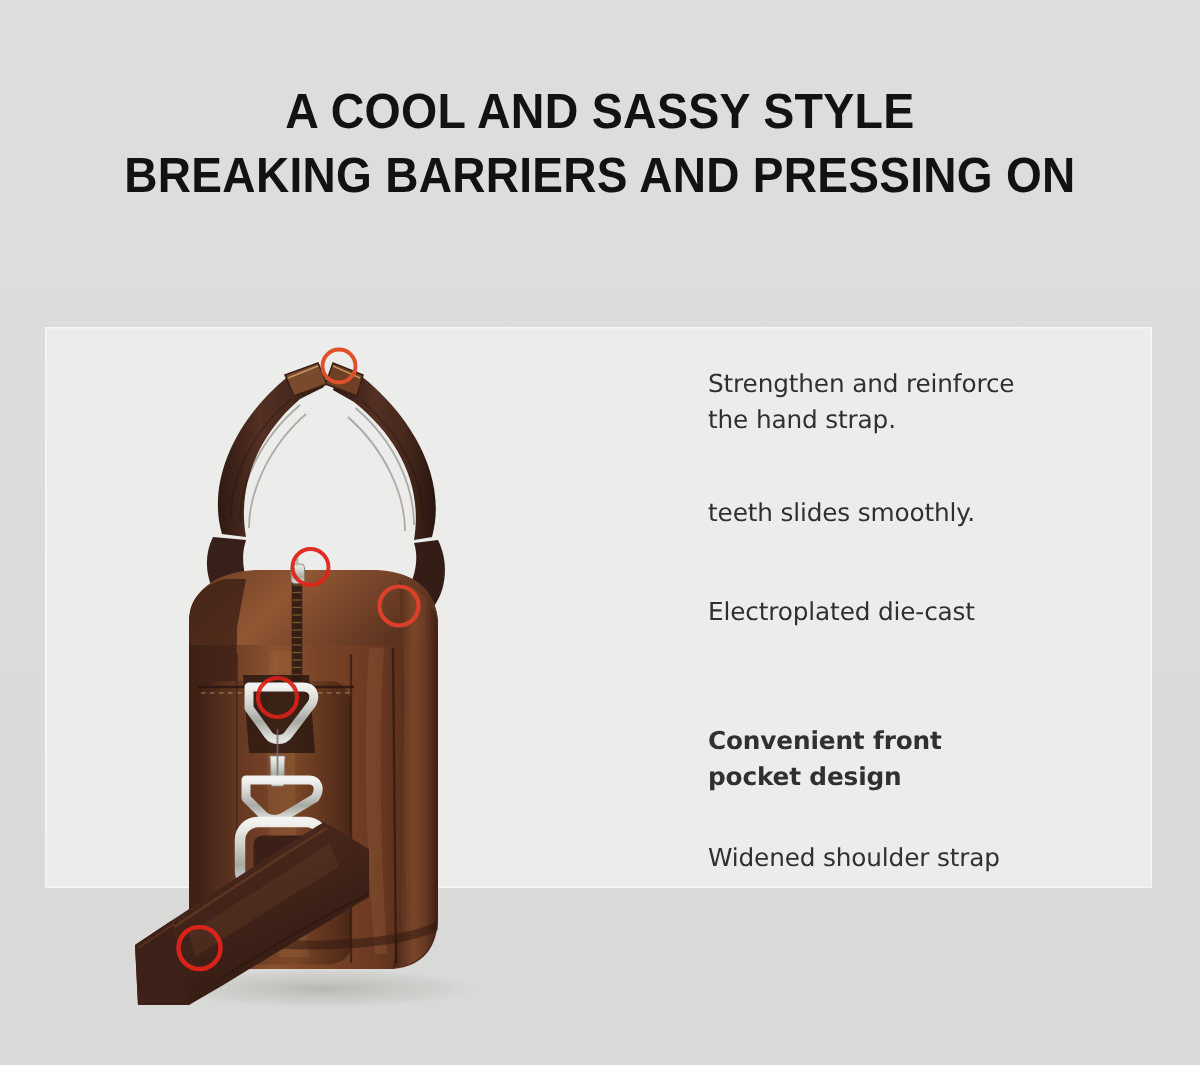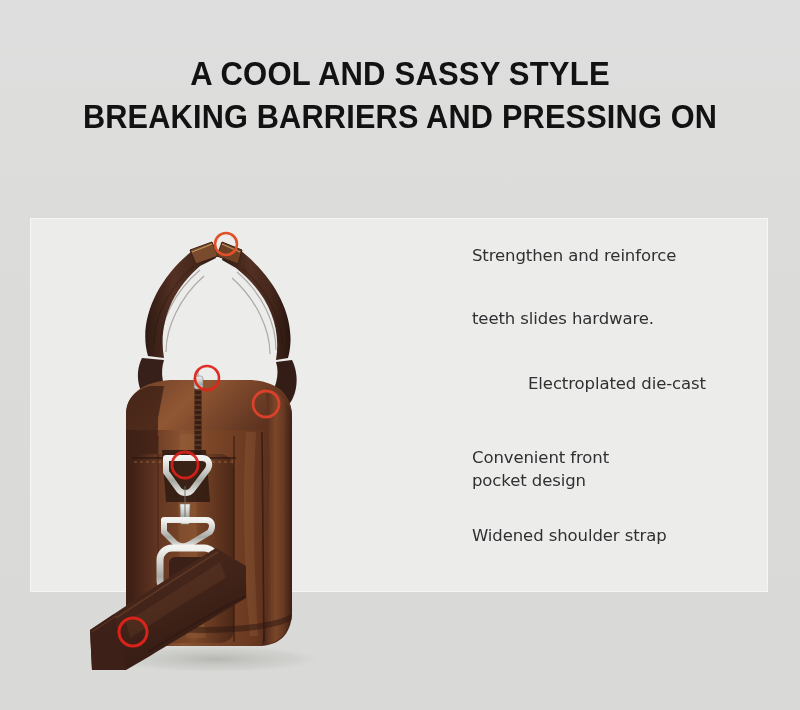--- a/index.html
+++ b/index.html
@@ -83,22 +83,22 @@
     font-family: "DejaVu Sans", "Liberation Sans", sans-serif;
     font-size: 16.5px;
     line-height: 23.5px;
     letter-spacing: -0.1px;
   }
   .feature:last-child { margin-bottom: 0; }
   .feature .fl { display: block; white-space: nowrap; }
 
   .f1 { margin-top: 0px; }
   .f2 { margin-top: 39px; }
-  .f3 { margin-top: 42px; text-align: center; }
-  .f4 { margin-top: 50px; }
+  .f3 { margin-top: 42px; }
+  .f4 { margin-top: 63px; font-weight: bold; }
   .f5 { margin-top: 18px; }
 </style>
 </head>
 <body>
 
 <div id="page">
 
   <div class="headline">
     <span class="headline-line l1">A COOL AND SASSY STYLE</span>
     <span class="headline-line l2">BREAKING BARRIERS AND PRESSING ON</span>
@@ -284,24 +284,25 @@
           <circle cx="155" cy="247" r="13" stroke="#d8221a" stroke-width="2.8" opacity="0.92"></circle>
           <circle cx="103" cy="414" r="14" stroke="#e0241a" stroke-width="3" opacity="0.95"></circle>
         </g>
       </svg>
     </div>
 
     <div class="features">
 
       <div class="feature f1">
         <span class="fl">Strengthen and reinforce</span>
+        <span class="fl">the hand strap.</span>
       </div>
 
       <div class="feature f2">
-        <span class="fl">teeth slides hardware.</span>
+        <span class="fl">teeth slides smoothly.</span>
       </div>
 
       <div class="feature f3">
         <span class="fl">Electroplated die-cast</span>
       </div>
 
       <div class="feature f4">
         <span class="fl">Convenient front</span>
         <span class="fl">pocket design</span>
       </div>

